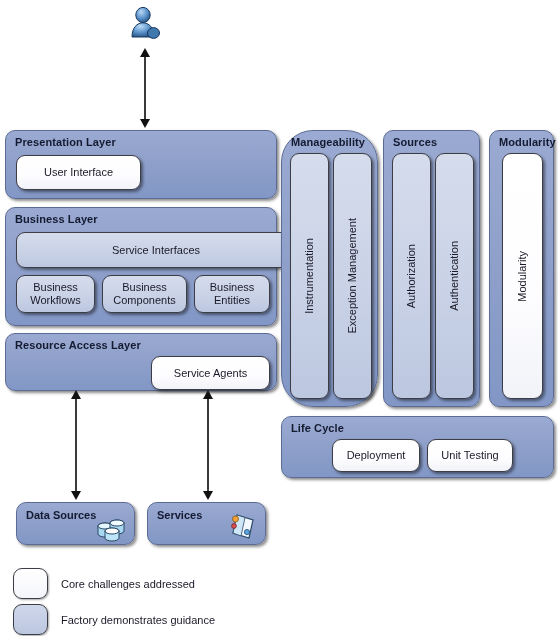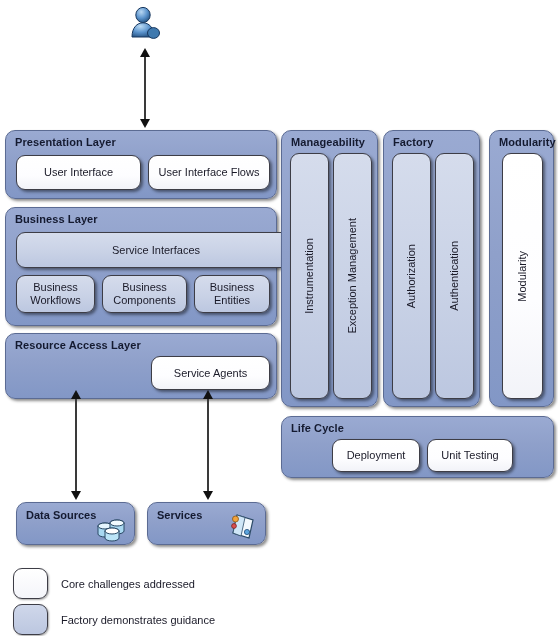--- a/index.html
+++ b/index.html
@@ -93,42 +93,39 @@
 
 <div class="arrow-line" style="left:144px;top:54px;height:72px;"></div>
 <div class="arrow-head up" style="left:140px;top:48px;"></div>
 <div class="arrow-head down" style="left:140px;top:119px;"></div>
 
 <div class="shell abs" style="left:5px;top:130px;width:272px;height:69px;">
   <div class="shell-title">Presentation Layer</div>
   <div class="card white" style="left:10px;top:24px;width:125px;height:35px;">
     <span>User Interface</span>
   </div>
-  <div class="card white" style="left:142px;top:24px;width:122px;height:35px;">
-    <span>User Interface Flows</span>
-  </div>
 </div>
 
 <div class="shell abs" style="left:5px;top:207px;width:272px;height:119px;">
   <div class="shell-title">Business Layer</div>
   <div class="card blue" style="left:10px;top:24px;width:280px;height:36px;">
     <span>Service Interfaces</span>
   </div>
   <div class="card blue" style="left:10px;top:67px;width:79px;height:38px;">
     <span>Business Workflows</span>
   </div>
   <div class="card blue" style="left:96px;top:67px;width:85px;height:38px;">
     <span>Business Components</span>
   </div>
   <div class="card blue" style="left:188px;top:67px;width:76px;height:38px;">
     <span>Business Entities</span>
   </div>
 </div>
 
-<div class="shell abs" style="left:5px;top:333px;width:272px;height:66px;">
+<div class="shell abs" style="left:5px;top:333px;width:272px;height:58px;">
   <div class="shell-title">Resource Access Layer</div>
   <div class="card white" style="left:145px;top:22px;width:119px;height:34px;">
     <span>Service Agents</span>
   </div>
 </div>
 
 <div class="arrow-line" style="left:75px;top:396px;height:102px;"></div>
 <div class="arrow-head up" style="left:71px;top:390px;"></div>
 <div class="arrow-head down" style="left:71px;top:491px;"></div>
 
@@ -161,32 +158,32 @@
     <svg width="30" height="30" viewBox="0 0 30 30">
       <path d="M9 4 L25 9 L21 27 L5 22 Z" fill="#f2f8fd" stroke="#2b4a66" stroke-width="1.2"></path>
       <path d="M9 4 L17 6.5 L13 25 L5 22 Z" fill="#cfe6f7" stroke="#2b4a66" stroke-width="0.8"></path>
       <circle cx="7.5" cy="8" r="3" fill="#f2a33c" stroke="#8a5410" stroke-width="0.8"></circle>
       <circle cx="6" cy="15" r="2.4" fill="#d94f4f" stroke="#7d1f1f" stroke-width="0.8"></circle>
       <circle cx="19" cy="21" r="2.6" fill="#5ba4dd" stroke="#1f4a78" stroke-width="0.8"></circle>
     </svg>
   </div>
 </div>
 
-<div class="shell abs" style="left:281px;top:130px;width:97px;height:277px;">
+<div class="shell abs" style="left:281px;top:130px;width:97px;height:277px;border-radius:32px;">
   <div class="shell-title">Manageability</div>
   <div class="card blue vcard" style="left:8px;top:22px;width:39px;height:246px;">
     <span>Instrumentation</span>
   </div>
   <div class="card blue vcard" style="left:51px;top:22px;width:39px;height:246px;">
     <span>Exception Management</span>
   </div>
 </div>
 
 <div class="shell abs" style="left:383px;top:130px;width:97px;height:277px;">
-  <div class="shell-title">Factory</div>
+  <div class="shell-title">Sources</div>
   <div class="card blue vcard" style="left:8px;top:22px;width:39px;height:246px;">
     <span>Authorization</span>
   </div>
   <div class="card blue vcard" style="left:51px;top:22px;width:39px;height:246px;">
     <span>Authentication</span>
   </div>
 </div>
 
 <div class="shell abs" style="left:489px;top:130px;width:65px;height:277px;">
   <div class="shell-title">Modularity</div>

